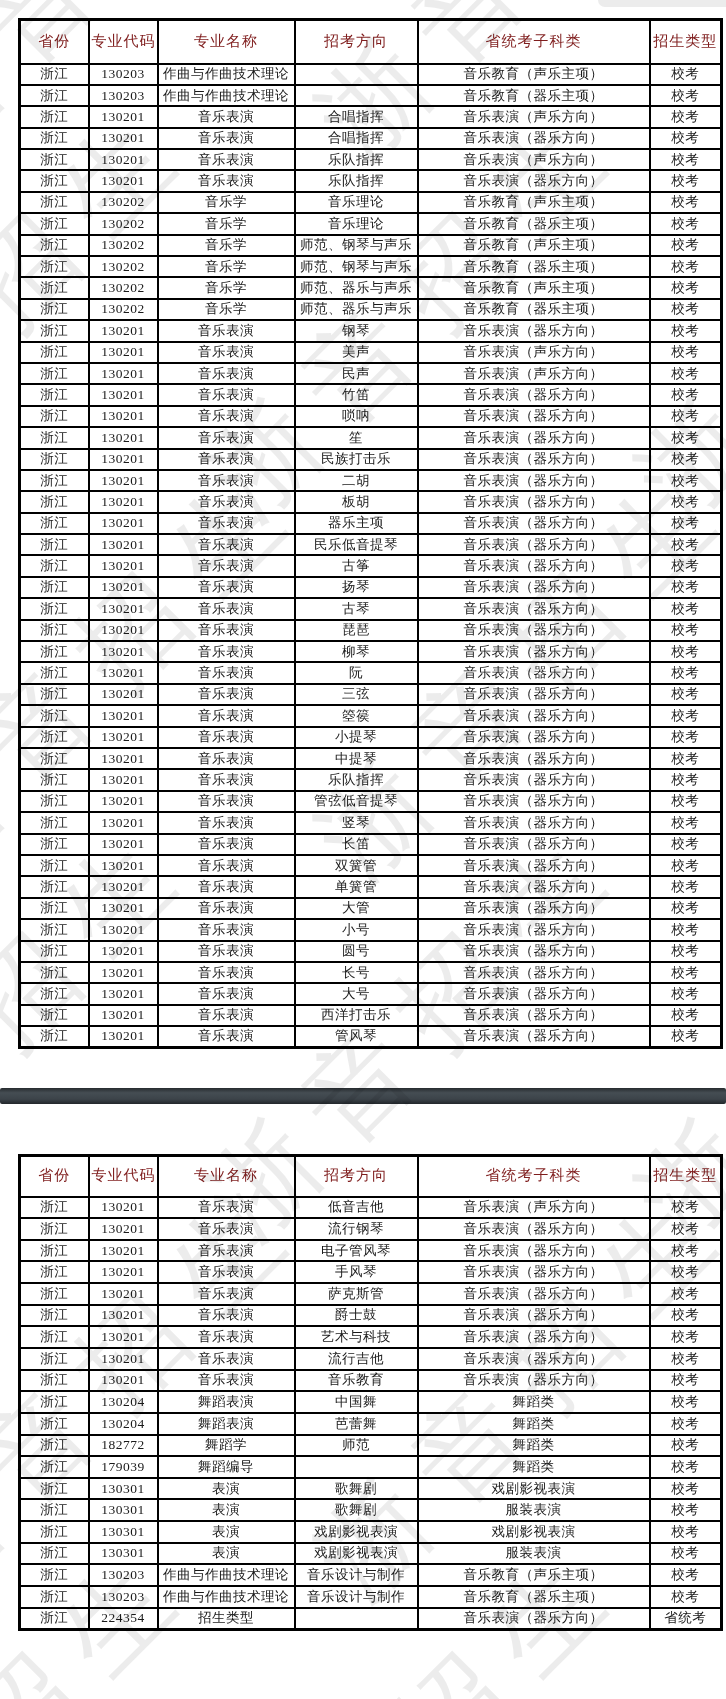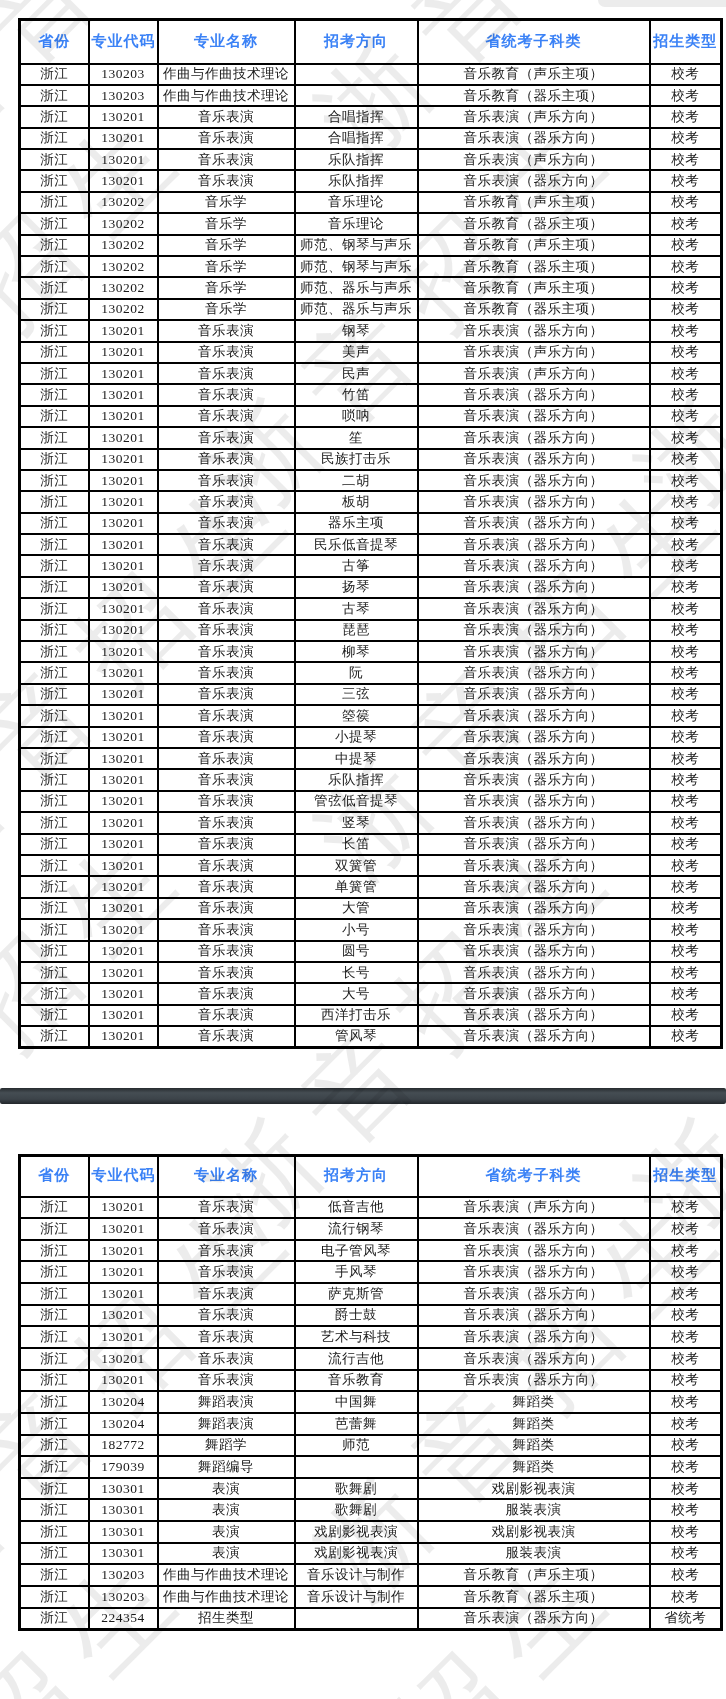--- a/index.html
+++ b/index.html
@@ -23,24 +23,24 @@
   table.adm th, table.adm td{
     border:2px solid #000;
     text-align:center;
     vertical-align:middle;
     padding:0 2px;
     overflow:hidden;
     white-space:nowrap;
     line-height:1.05;
   }
   table.adm th{
-    font-weight:bold;
+    font-weight:normal;
     font-size:15px;
     letter-spacing:1px;
-    color:#3b82f6;
+    color:#7f1d1d;
   }
   table.adm td{
     font-size:13.5px;
     letter-spacing:0.5px;
   }
   .t1{top:18px;}
   .t2{top:1154px;}
   .t1 thead tr{height:44px;}
   .t2 thead tr{height:41px;}
   .t1 tbody tr{height:21.4px;}

